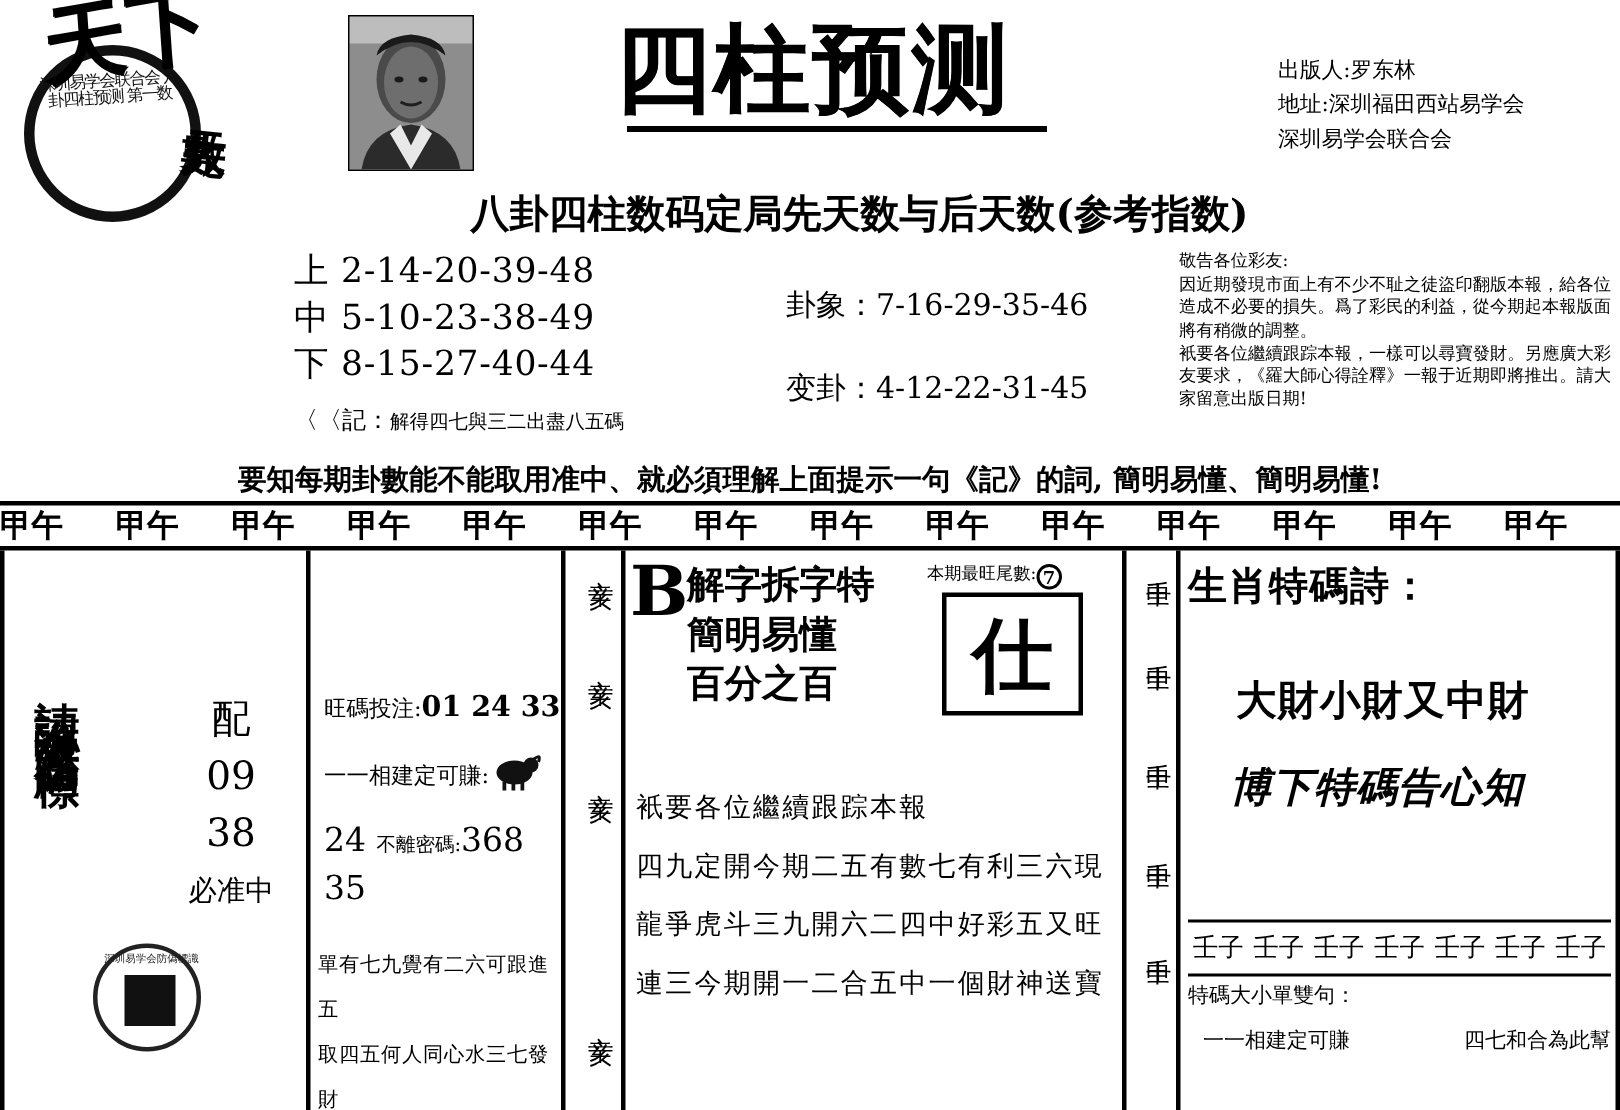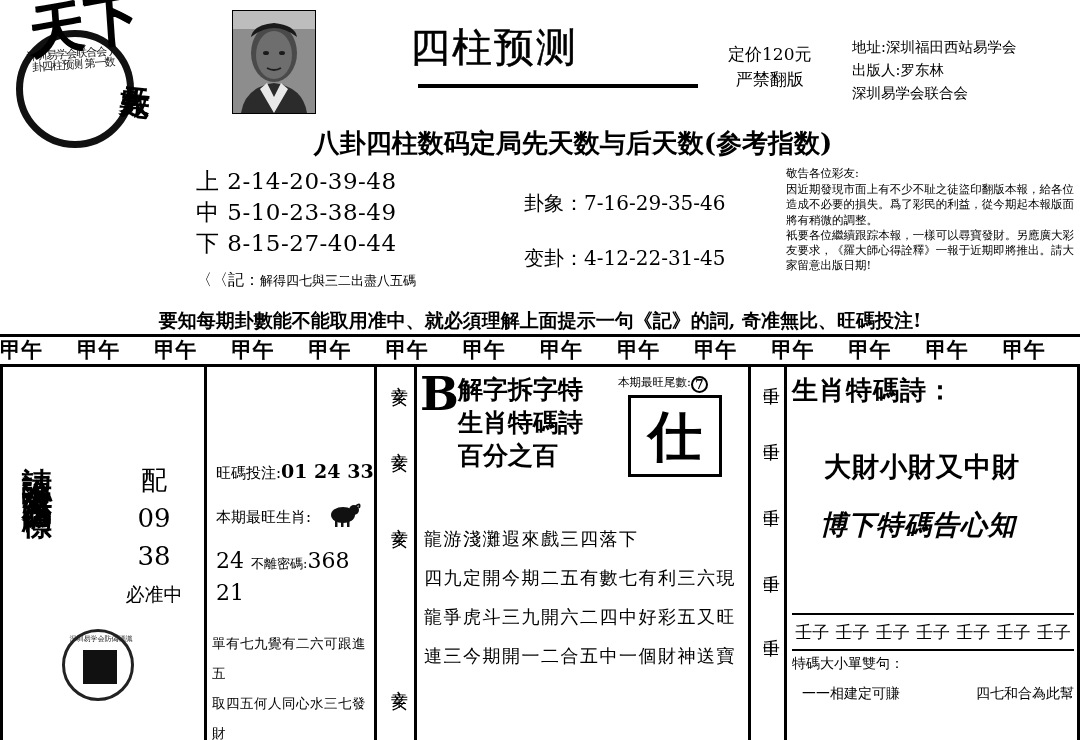--- a/index.html
+++ b/index.html
@@ -52,21 +52,21 @@
     position:absolute; left:232px; top:10px; width:84px; height:104px;
     border:1px solid #000; overflow:hidden; background:#999;
   }
   .portrait svg { display:block; }
 
   .masthead {
     position:absolute; left:410px; top:14px; width:300px; height:80px;
   }
   .masthead .title {
     font-family:"DejaVu Serif","Liberation Serif",serif;
-    font-weight:normal; font-size:40px; line-height:66px;
+    font-weight:bold; font-size:64px; line-height:66px;
     letter-spacing:2px;
     -webkit-text-stroke:0.5px #000;
   }
   .masthead .title-underline {
     position:absolute; left:8px; top:70px; width:280px; height:4px; background:#000;
   }
 
   .price-block {
     position:absolute; left:728px; top:42px;
     font-family:"DejaVu Serif","Liberation Serif",serif;
@@ -290,28 +290,24 @@
         <path d="M8 102 Q12 76 41 72 Q70 76 74 102 Z" fill="#2b2b2b"></path>
         <path d="M34 72 L41 86 L48 72 L55 78 L41 102 L27 78 Z" fill="#e8e8e8"></path>
       </svg>
     </div>
 
     <div class="masthead">
       <div class="title">四柱预测</div>
       <div class="title-underline"></div>
     </div>
 
-    <div class="price-block">
-      <div>定价120元</div>
-      <div>严禁翻版</div>
-    </div>
 
     <div class="pub-block">
+      <div>出版人:罗东林</div>
       <div>地址:深圳福田西站易学会</div>
-      <div>出版人:罗东林</div>
       <div>深圳易学会联合会</div>
     </div>
 
     <div class="subtitle">八卦四柱数码定局先天数与后天数(参考指数)</div>
   </div>
 
   <div class="numbers-left">
     <div><span>上</span>
       <span>2-14-20-39-48</span></div>
     <div><span>中</span>
@@ -328,21 +324,21 @@
   <div class="note-line">
     <span>〈〈記：</span><span class="small">解得四七與三二出盡八五碼</span>
   </div>
 
   <div class="notice">
     <span class="nt-title">敬告各位彩友:</span>
     <p>因近期發現市面上有不少不耻之徒盜印翻版本報，給各位造成不必要的損失。爲了彩民的利益，從今期起本報版面將有稍微的調整。</p>
     <p>衹要各位繼續跟踪本報，一樣可以尋寶發財。另應廣大彩友要求，《羅大師心得詮釋》一報于近期即將推出。請大家留意出版日期!</p>
   </div>
 
-  <div class="banner">要知每期卦數能不能取用准中、就必須理解上面提示一句《記》的詞, 奇准無比、旺碼投注!</div>
+  <div class="banner">要知每期卦數能不能取用准中、就必須理解上面提示一句《記》的詞, 簡明易懂、簡明易懂!</div>
   <div class="rule rule-1"></div>
   <div class="ganzhi-row">
     <span>甲午</span>
     <span>甲午</span>
     <span>甲午</span>
     <span>甲午</span>
     <span>甲午</span>
     <span>甲午</span>
     <span>甲午</span>
     <span>甲午</span>
@@ -375,64 +371,64 @@
       <div class="seal2">
         <div class="ring-text">深圳易学会防偽標識</div>
         <div class="sq"></div>
       </div>
     </div>
 
     <div class="col2">
       <div class="c2-line1">
         <span>旺碼投注:</span><b style="font-size:19px">01  24  33</b>
       </div>
-      <div class="c2-line2">本期最旺生肖:</div>
+      <div class="c2-line2">一一相建定可賺:</div>
       <div class="sheep">
         <svg width="36" height="26" viewBox="0 0 36 26">
           <ellipse cx="17" cy="13" rx="12" ry="8" fill="#111"></ellipse>
           <circle cx="28" cy="8" r="5" fill="#111"></circle>
           <path d="M30 4 Q35 0 33 6" stroke="#111" stroke-width="2" fill="none"></path>
           <rect x="9" y="19" width="2.5" height="6" fill="#111"></rect>
           <rect x="15" y="19" width="2.5" height="6" fill="#111"></rect>
           <rect x="21" y="19" width="2.5" height="6" fill="#111"></rect>
         </svg>
       </div>
       <div class="c2-line3">
         <span>24</span>
         <span class="sm">不離密碼:</span><span>368</span>
       </div>
-      <div class="c2-line4">21</div>
+      <div class="c2-line4">35</div>
       <div class="c2-poem">
         <div>單有七九覺有二六可跟進五</div>
         <div>取四五何人同心水三七發財</div>
       </div>
     </div>
 
     <div class="col3">
       <span style="top:6px">辛亥</span>
       <span style="top:72px">辛亥</span>
       <span style="top:148px">辛亥</span>
       <span style="top:310px">辛亥</span>
     </div>
 
     <div class="col4">
       <div class="bigB">B</div>
       <div class="slogan">
         <div>解字拆字特</div>
-        <div>生肖特碼詩</div>
+        <div>簡明易懂</div>
         <div>百分之百</div>
       </div>
       <div class="hot-label">
         <span>本期最旺尾數:</span><span class="hot-circle">7</span>
       </div>
       <div class="big-char-box">
         <span>仕</span>
       </div>
       <div class="poem4">
-        <div>龍游淺灘遐來戲三四落下</div>
+        <div>衹要各位繼續跟踪本報</div>
         <div>四九定開今期二五有數七有利三六現</div>
         <div>龍爭虎斗三九開六二四中好彩五又旺</div>
         <div>連三今期開一二合五中一個財神送寶</div>
       </div>
     </div>
 
     <div class="col5">
       <span style="top:6px">壬申</span>
       <span style="top:62px">壬申</span>
       <span style="top:128px">壬申</span>

